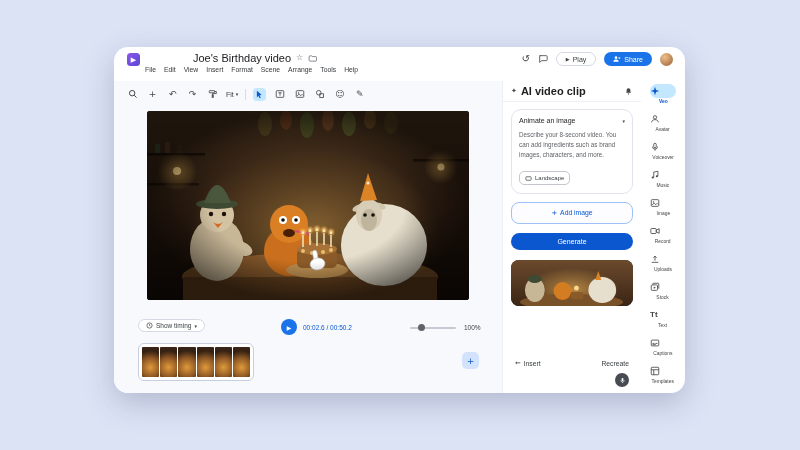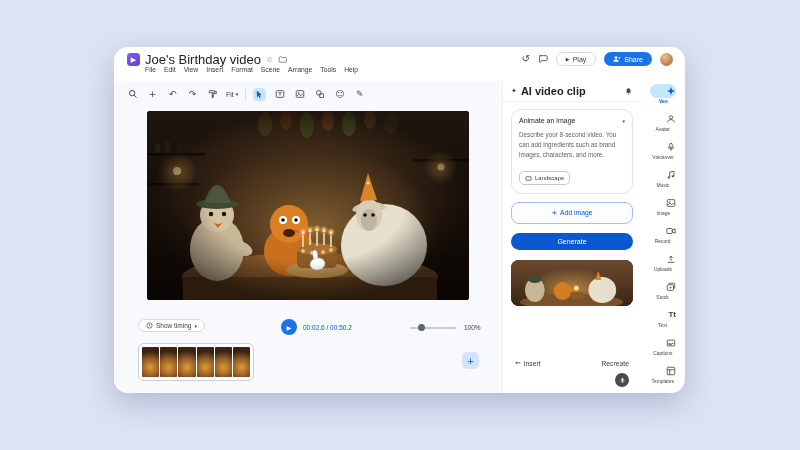--- a/index.html
+++ b/index.html
@@ -10,21 +10,21 @@
   
   .window { position:absolute; left:114px; top:47px; width:571px; height:346px;
             background:#fff; border-radius:14px; box-shadow:0 10px 30px rgba(50,60,100,.25); }
 
   
   .titlebar { position:absolute; left:0; right:0; top:0; height:34px; }
   .logo { position:absolute; left:13px; top:6px; width:13px; height:13px; border-radius:3.5px;
           background:linear-gradient(135deg,#8a58e8,#5b46d6); color:#fff; font-size:7px;
           display:flex; align-items:center; justify-content:center; font-family:"DejaVu Sans",sans-serif; }
   .doc-row { position:absolute; left:31px; top:5px; display:flex; align-items:center; gap:5px; }
-  .doc-title { font-size:13px; color:#202124; }
+  .doc-title { font-size:11px; color:#202124;margin-left:48px; }
   .ticon { color:#5f6368; font-family:"DejaVu Sans",sans-serif; line-height:1; }
   .star { font-size:8px; }
   .menubar { position:absolute; left:31px; top:19px; display:flex; gap:8px; }
   .menu-item { font-size:6.8px; color:#37393b; cursor:default; }
   .tb-right { position:absolute; right:12px; top:5px; display:flex; align-items:center; gap:8px; }
   .hist { font-size:10px; color:#444746; }
   .pill-btn { display:flex; align-items:center; gap:3px; border:1px solid #d5d9e4; background:#fff;
               border-radius:11px; padding:2.5px 9px; font-size:7px; color:#3c4043; }
   .pill-btn .tri { font-size:5px; color:#3c4043; font-family:"DejaVu Sans",sans-serif; }
   .share-btn { display:flex; align-items:center; gap:3px; background:#1a73e8; color:#fff; border:none;
@@ -91,21 +91,21 @@
                    align-items:center; font-size:6.8px; color:#3c4043; flex:none; }
   .panel-actions .act { display:flex; align-items:center; gap:3px; }
   .mic-row { height:26px; position:relative; flex:none; }
   .mic-btn { position:absolute; right:12px; bottom:6px; width:14px; height:14px; border-radius:50%;
              background:#474b52; border:none; display:flex; align-items:center; justify-content:center; }
 
   
   .rail { position:absolute; right:0; top:34px; width:44px; bottom:6px; display:flex;
           flex-direction:column; align-items:center; justify-content:space-between; padding:3px 0 2px; }
   .rail-item { display:flex; flex-direction:column; align-items:center; gap:1px; width:100%; }
-  .rail-icon { width:26px; height:14px; border-radius:7px; display:flex; align-items:center; justify-content:flex-end; color:#444746; }
+  .rail-icon { width:26px; height:14px; border-radius:7px; display:flex; align-items:center; justify-content:flex-start; color:#444746; }
   .rail-item.selected .rail-icon { background:#c2e7ff; color:#0b57d0; }
   .rail-label { font-size:6px; color:#444746; transform:scale(.82); transform-origin:center top; white-space:nowrap; }
   .rail-item.selected .rail-label { color:#0b57d0; font-weight:bold; }
   .tt { font-weight:bold; font-size:8px; line-height:1; }
 
   .caption { position:absolute; left:0; right:0; top:429px; text-align:center;
              font-size:10.5px; font-style:italic; color:#202124; }
 
   svg.ic { display:block; }
 </style>

